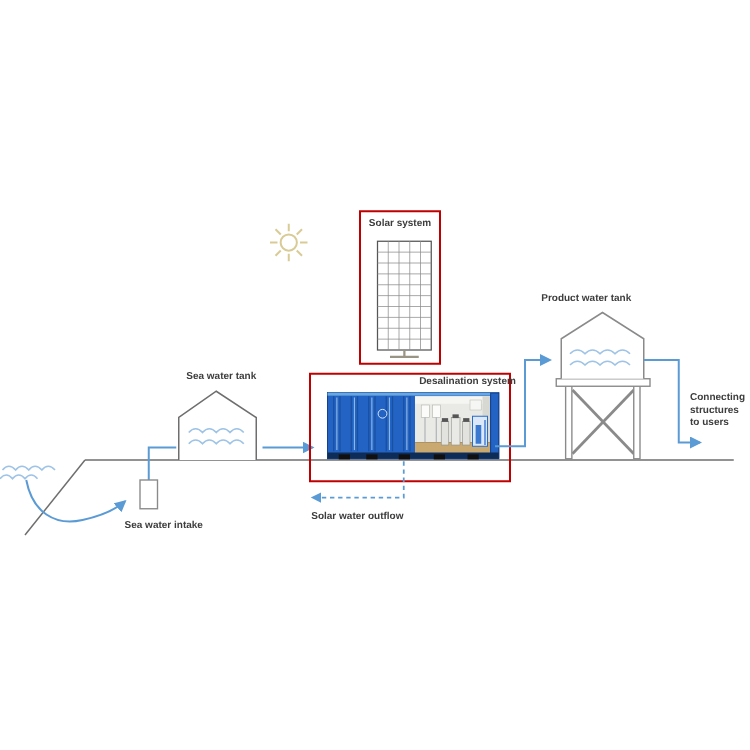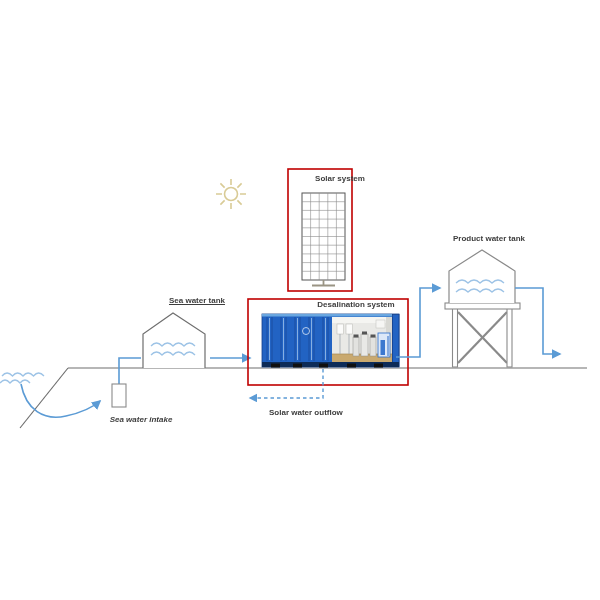--- a/index.html
+++ b/index.html
@@ -3,21 +3,21 @@
 <meta charset="utf-8">
 <style>
   html,body{margin:0;padding:0;background:#fff;}
   .stage{
     position:relative;width:600px;height:600px;background:#ffffff;overflow:hidden;
     font-family:"Liberation Sans", sans-serif;
   }
   svg.layer{position:absolute;left:0;top:0;}
   .lbl{
     position:absolute;font-size:8px;font-weight:700;color:#3d3d3d;
-    line-height:1.25;letter-spacing:0;margin-left:20px;
+    line-height:1.25;letter-spacing:0;
   }
   .lbl.center{text-align:center;}
   .lbl.nowrap{white-space:nowrap;}
 </style>
 </head>
 <body>
 
 <div class="stage">
 
   <svg class="layer" width="600" height="600" viewBox="0 0 600 600">
@@ -137,24 +137,25 @@
         <path d="M456 283 q 6 -6 12 0 q 6 -6 12 0 q 6 -6 12 0 q 6 -6 12 0"></path>
         <path d="M456 292 q 6 -6 12 0 q 6 -6 12 0 q 6 -6 12 0 q 6 -6 12 0"></path>
       </g>
     </g>
 
     <path d="M515 288 H543 V354 H560" stroke="#5b9bd5" stroke-width="1.6" fill="none" marker-end="url(#arr)"></path>
   </svg>
 
   <div class="lbl center nowrap" style="left:288px;top:174px;width:64px;">Solar system</div>
 
-  <div class="lbl center nowrap" style="left:248px;top:300px;width:176px;">Desalination system</div>
+  <div class="lbl center nowrap" style="left:248px;top:300px;width:176px;padding-left:38px;">Desalination system</div>
 
-  <div class="lbl center nowrap" style="left:137px;top:296px;width:80px;text-decoration:underline;">Sea water tank</div>
+  <div class="lbl center nowrap" style="left:137px;top:296px;width:80px;">Sea water tank</div>
 
   <div class="lbl center nowrap" style="left:428px;top:234px;width:82px;">Product water tank</div>
 
-  <div class="lbl center nowrap" style="left:81px;top:415px;width:80px;font-style:italic;">Sea water intake</div>
+  <div class="lbl center nowrap" style="left:91px;top:415px;width:80px;">Sea water intake</div>
 
   <div class="lbl nowrap" style="left:249px;top:408px;">Solar water outflow</div>
 
+  <div class="lbl" style="left:552px;top:313px;width:48px;">Connecting structures to users</div>
 
 </div>
 
 </body></html>

